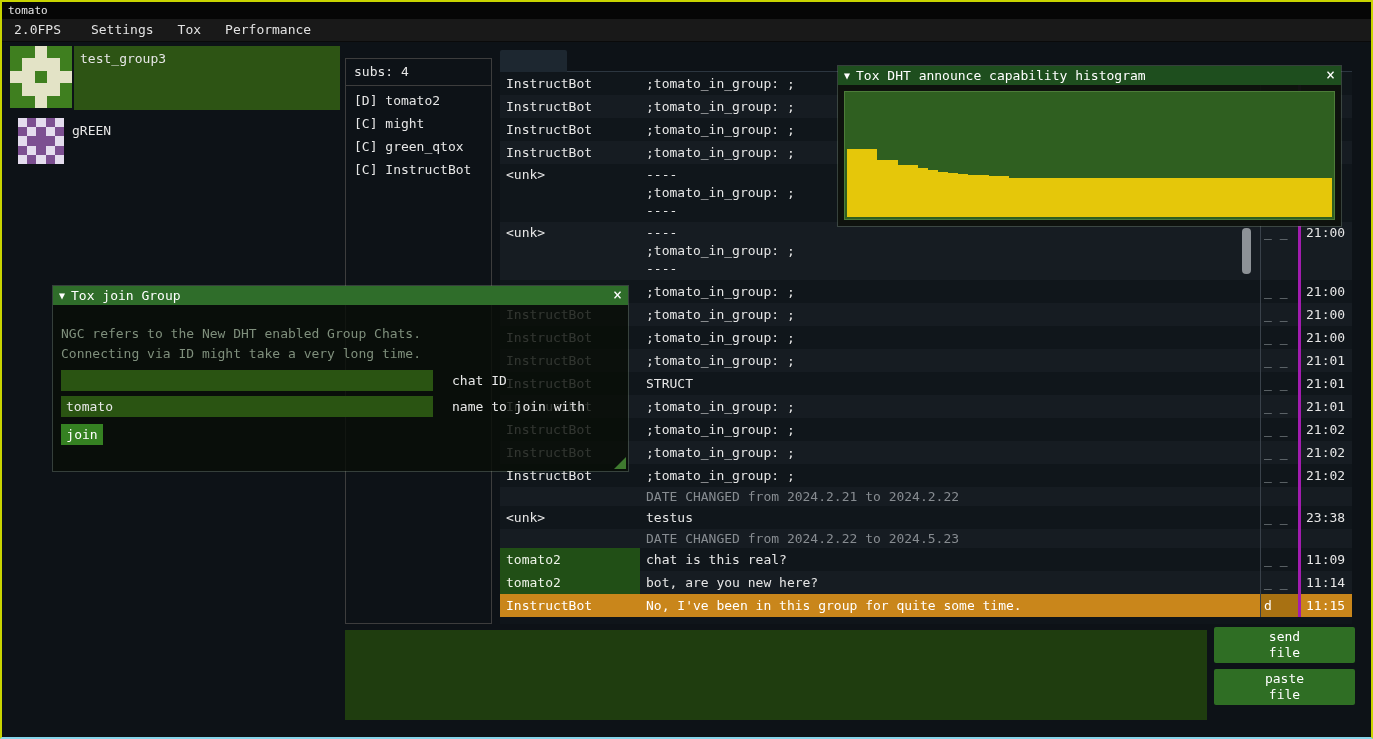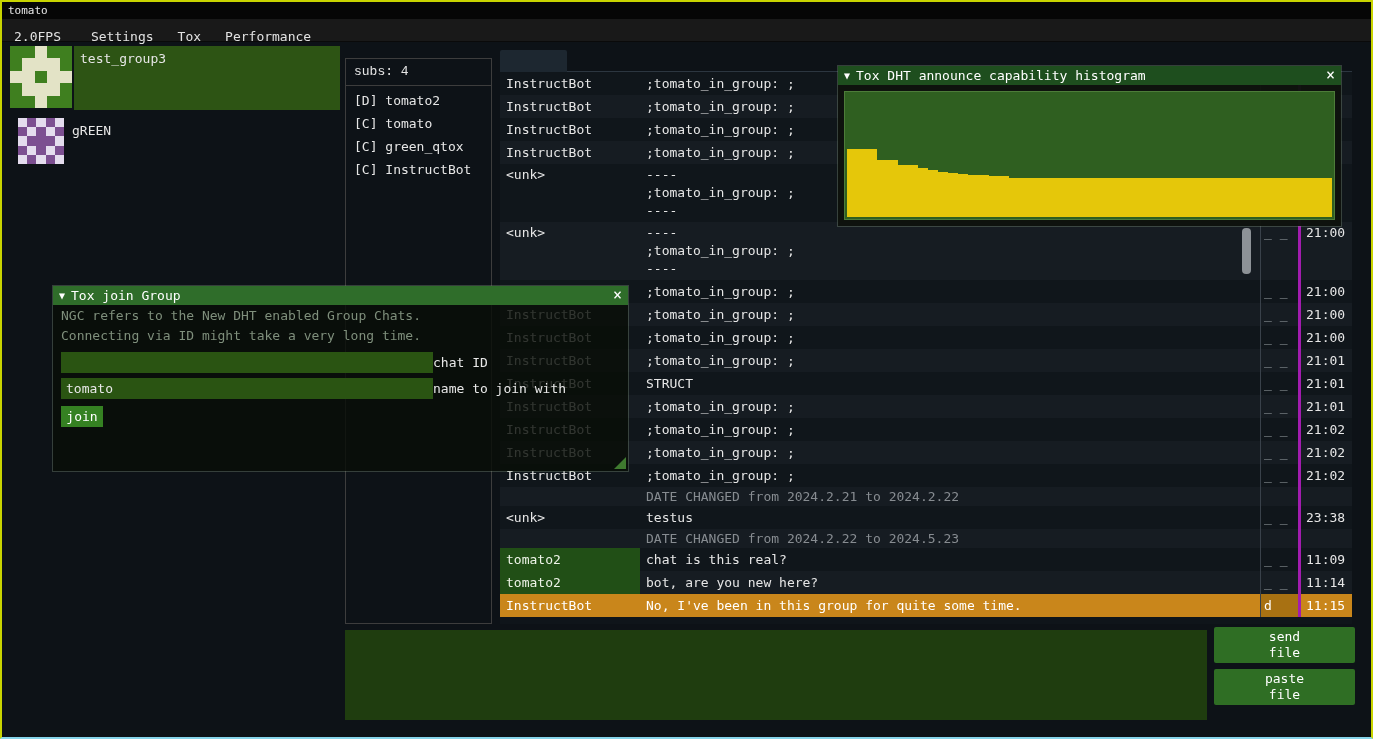--- a/index.html
+++ b/index.html
@@ -10,37 +10,37 @@
     position:relative; width:1373px; height:739px; overflow:hidden;
     background:#0d1217;
     border-top:2px solid #c8d400; border-left:2px solid #c8d400;
     border-right:2px solid #c8d400; border-bottom:2px solid #86d4ea;
   }
 
   
   .titlebar{ height:17px; background:#060606; font-size:11px; padding:2px 0 0 6px; color:#e8e8e8; }
   .menubar{ position:absolute; left:0; top:17px; right:0; height:23px; background:#191919;
             display:flex; align-items:stretch; border-bottom:1px solid #0a0a0a; }
-  .menu-item{ padding:10px 12px; color:#e2e2e2; }
+  .menu-item{ padding:3px 12px; color:#e2e2e2; }
   .menu-item.fps{ margin-right:6px; }
 
   
   .group-item{ position:absolute; left:8px; display:flex; width:330px; }
   .group-item.g0{ top:44px; height:64px; }
   .group-item.g1{ top:116px; height:50px; }
   .avatar{ display:grid; grid-template-columns:repeat(5,1fr); grid-template-rows:repeat(5,1fr); flex:0 0 auto; }
   .g0 .avatar{ width:62px; height:62px; }
   .g1 .avatar{ width:46px; height:46px; margin-left:8px; }
   .group-labelbox{ flex:1; padding:5px 6px; margin-left:2px; }
   .group-labelbox.selected{ background:#2d5414; }
 
   
   .subs-panel{ position:absolute; left:343px; top:56px; width:147px; height:566px;
                border:1px solid #3d3d3d; background:#0d1217; }
-  .subs-header{ padding:5px 8px;font-family:Liberation Mono, monospace; }
+  .subs-header{ padding:5px 8px; }
   .subs-sep{ height:1px; background:#3d3d3d; margin:1px 0 3px 0; }
   .member-item{ padding:2px 8px; line-height:19px; white-space:nowrap; }
 
   
   .chat-panel{ position:absolute; left:498px; top:48px; width:852px; height:574px; z-index:1; }
   .tabbar{ height:22px; display:flex; border-bottom:1px solid #2c3640; }
   .tab{ background:#1d2730; padding:19px 14px; line-height:18px; border-radius:2px 2px 0 0; }
   .messages{ position:absolute; left:0; top:22px; right:0; bottom:0; overflow:hidden; background:#0f151a; }
 
   .chat-row{ display:flex; align-items:stretch; min-height:23px; background:#10161b; }
@@ -79,23 +79,23 @@
 
   .hist-win{ left:835px; top:63px; width:505px; height:162px; z-index:5; }
   .hist-win .win-title{ background:#1e4e1e; }
   .hist-body{ height:calc(100% - 19px); background:rgba(14,19,13,0.97); padding:6px; }
   .plot{ width:100%; height:100%; background:#2f5f20; border:1px solid #4d7c39; padding:2px; }
   .bars{ display:flex; width:100%; height:100%; align-items:flex-end; }
   .bar{ flex:1; background:#e5c70a; }
 
   .join-win{ left:50px; top:283px; width:577px; height:187px; z-index:6; }
   .join-win .win-title{ background:#2f6d2a; }
-  .join-body{ position:relative; height:calc(100% - 19px); background:rgba(8,13,7,0.82); padding:1px 8px; }
+  .join-body{ position:relative; height:calc(100% - 19px); background:rgba(8,13,7,0.82); padding:19px 8px; }
   .hint{ color:#7f8f7c; line-height:20px; white-space:nowrap; }
-  .field-row{ display:flex; align-items:center; gap:0; margin-top:5px; }
+  .field-row{ display:flex; align-items:center; gap:19px; margin-top:5px; }
   .field-row.first{ margin-top:6px; }
   .text-input{ width:372px; height:21px; background:#2a5412; border:none; outline:none; color:#e8e8e8;
                font-family:"DejaVu Sans Mono", monospace; font-size:13px; padding:0 5px; }
   .field-label{ color:#e8e8e8; white-space:nowrap; }
   .join-btn{ margin-top:7px; width:42px; height:21px; background:#358122; border:none; color:#fff;
              font-family:"DejaVu Sans Mono", monospace; font-size:13px; }
   .resize-grip{ position:absolute; right:2px; bottom:2px; width:0; height:0;
                 border-left:12px solid transparent; border-bottom:12px solid #3f7a2f; }
 </style>
 </head>
@@ -177,21 +177,21 @@
     <div class="group-labelbox">
       <span>gREEN</span>
     </div>
   </div>
 
   <div class="subs-panel">
     <div class="subs-header">subs: 4</div>
     <div class="subs-sep"></div>
     <div id="member-list">
         <div class="member-item">[D] tomato2</div>
-        <div class="member-item">[C] tomato</div>
+        <div class="member-item">[C] might</div>
         <div class="member-item">[C] green_qtox</div>
         <div class="member-item">[C] InstructBot</div>
       </div>
   </div>
 
   <div class="chat-panel">
     <div class="tabbar">
       <div class="tab">debug</div>
     </div>
     <div class="messages" id="message-list">

